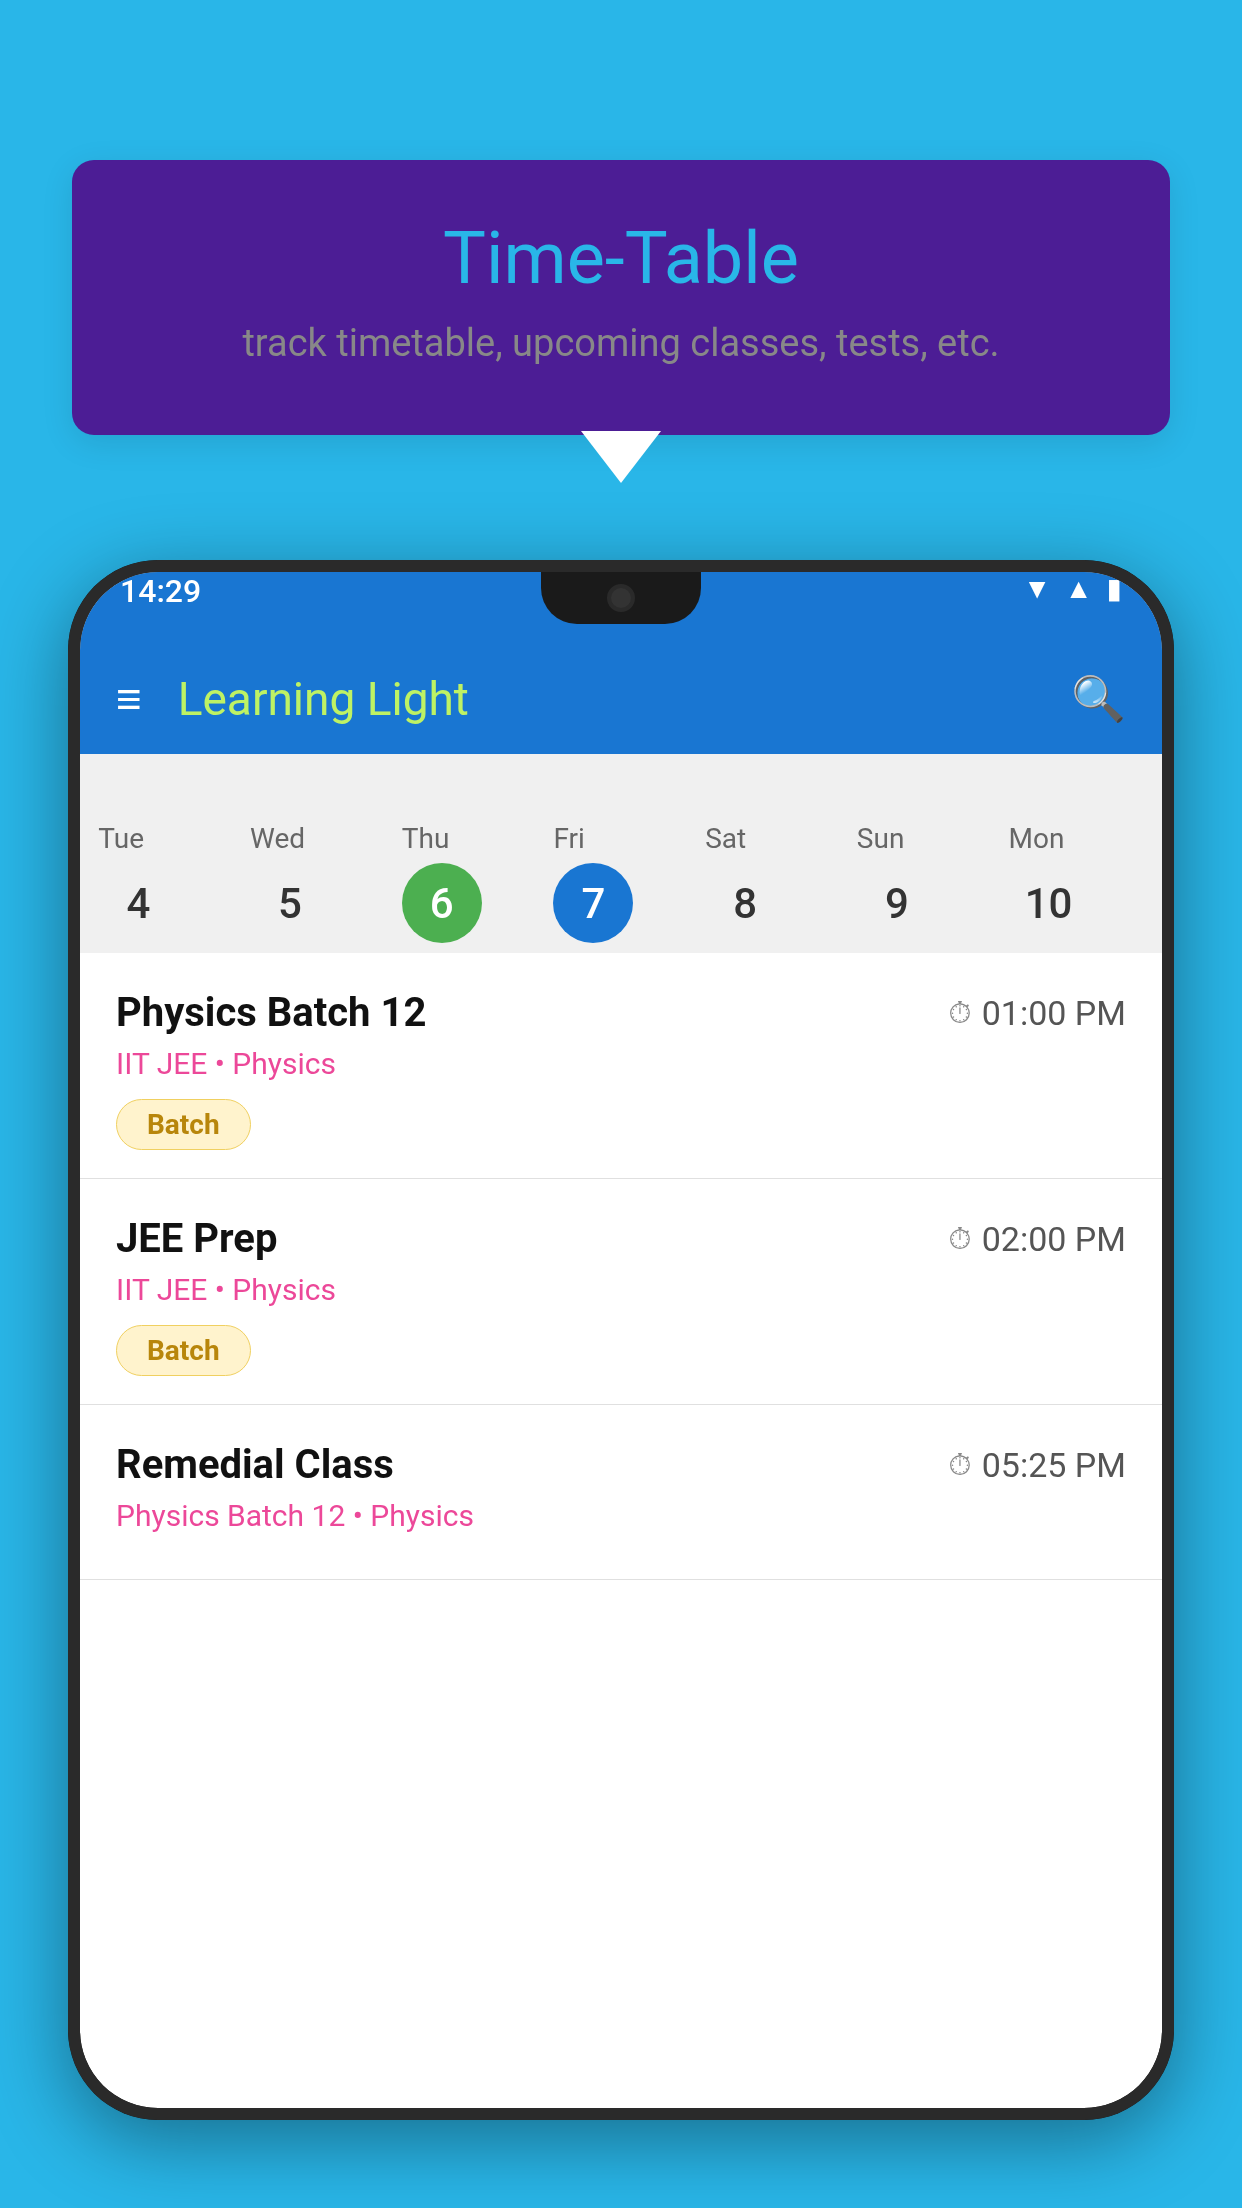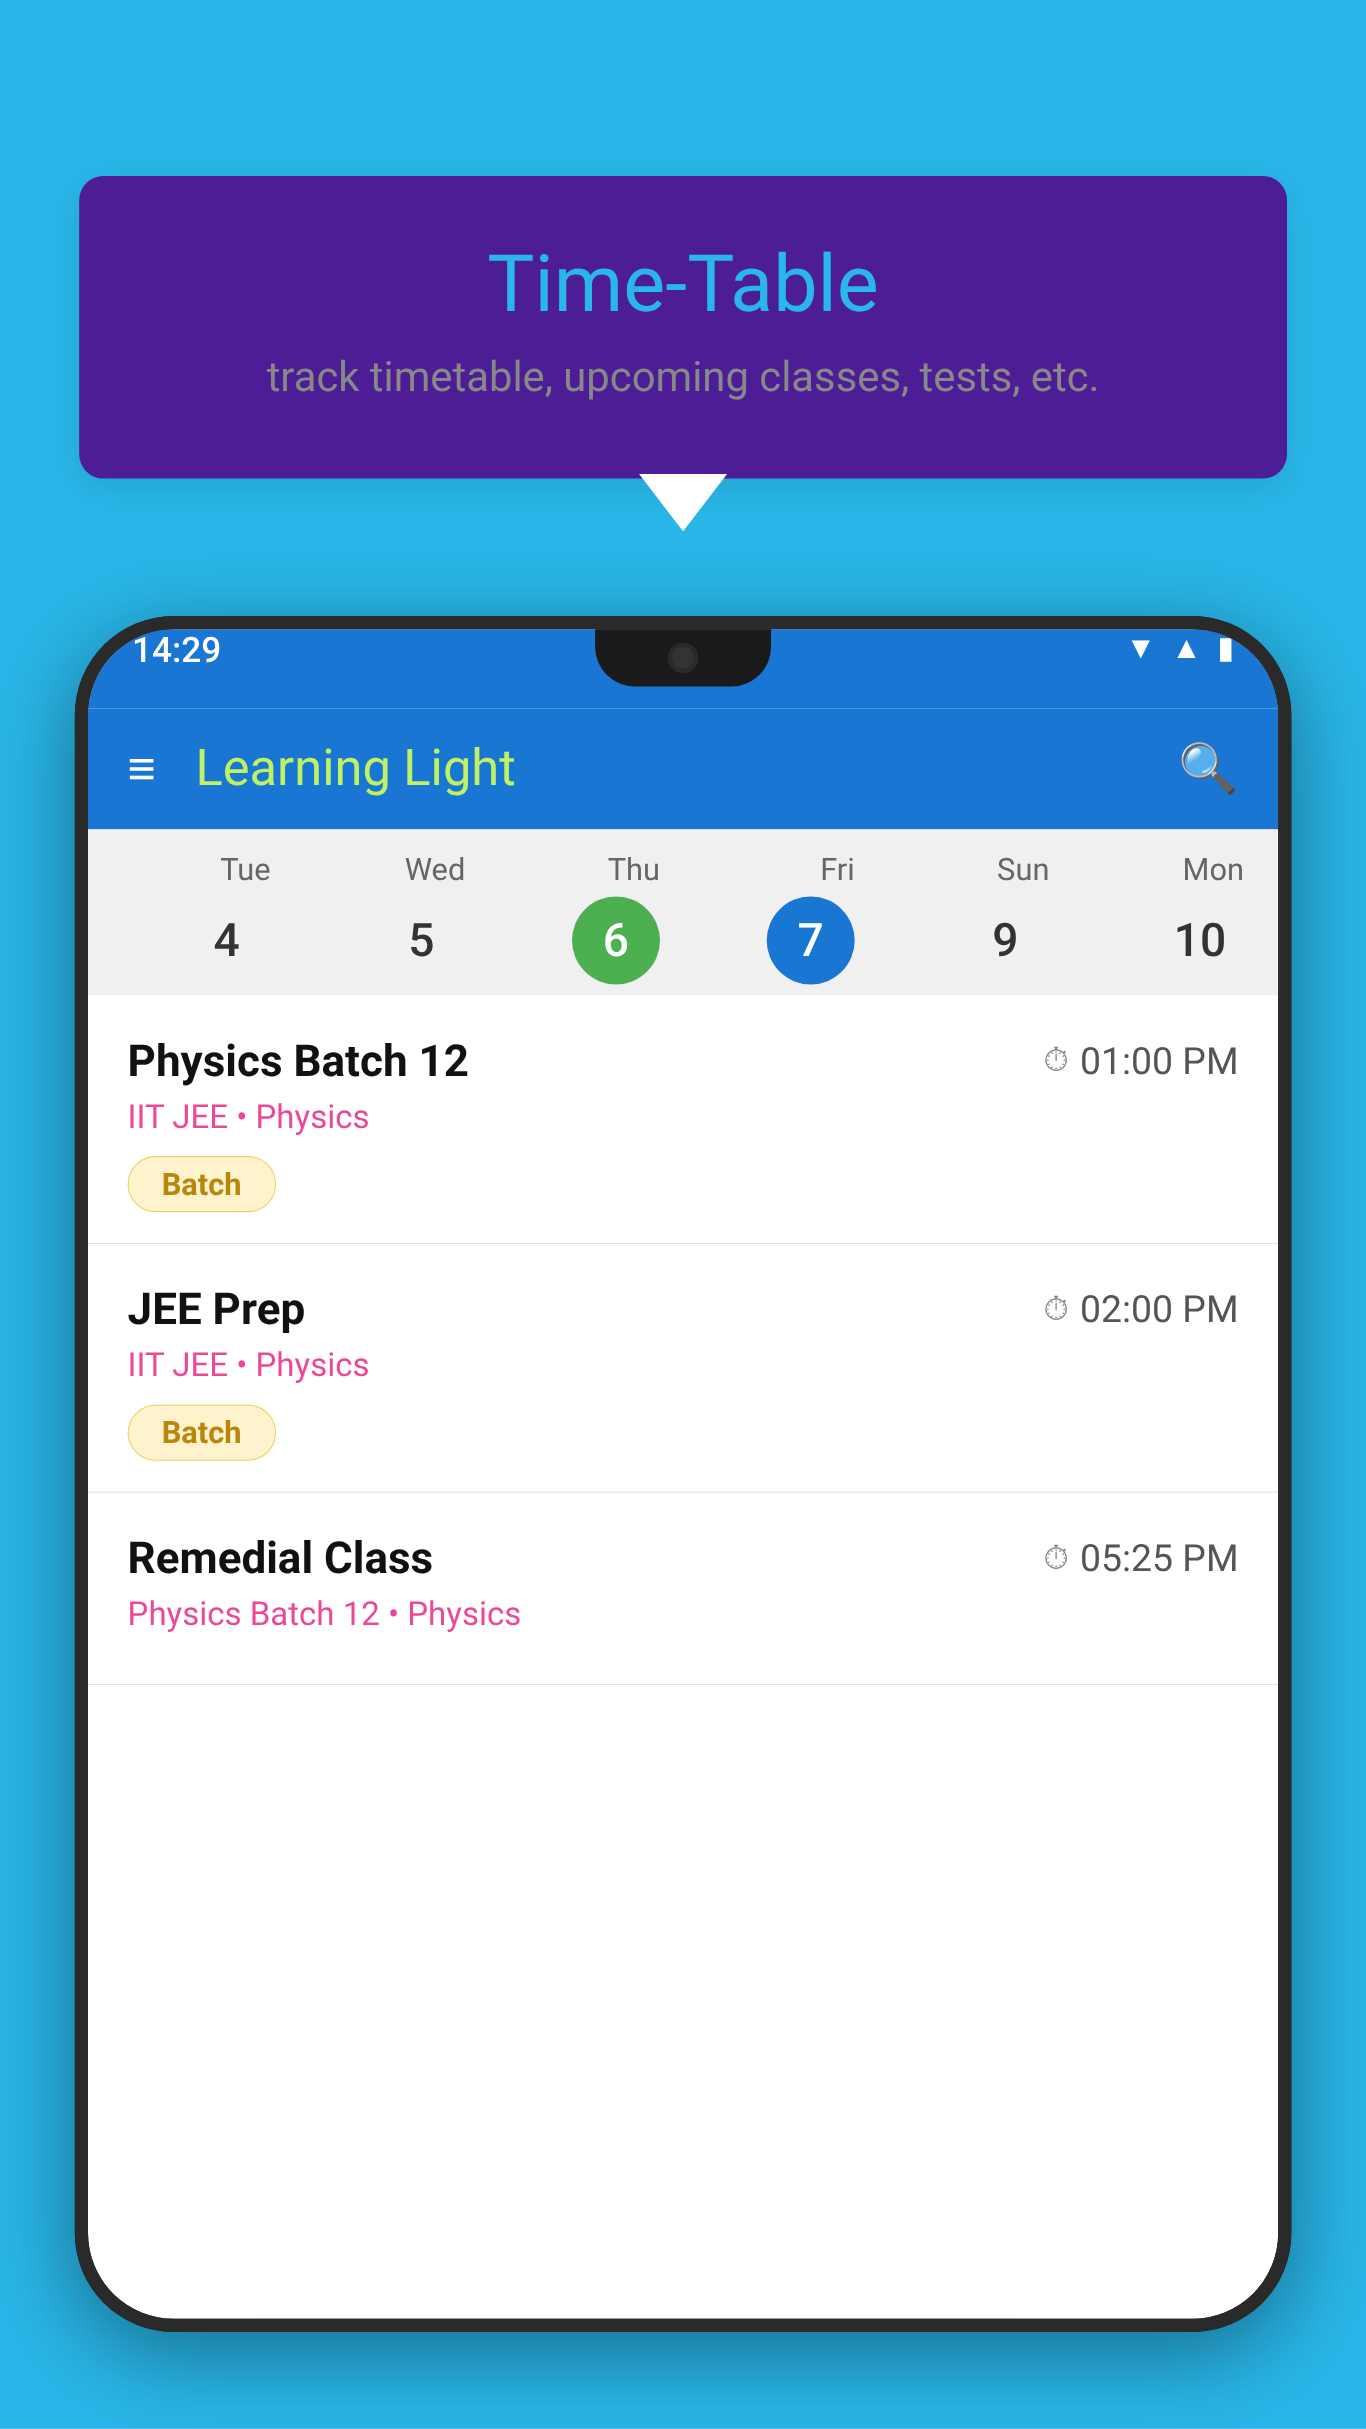--- a/index.html
+++ b/index.html
@@ -176,23 +176,24 @@
       padding: 20px 0 10px;
     }
     .week-days-row {
       display: flex;
       justify-content: space-around;
       padding: 0 10px;
     }
     .day-col {
       display: flex;
       flex-direction: column;
-      align-items: flex-end;
+      align-items: flex-start;
       gap: 8px;
       width: 135px;
+      margin-top: 48px;
     }
     .day-name {
       font-size: 28px;
       color: #666;
       font-weight: 400;
     }
     .day-num {
       font-size: 42px;
       color: #333;
       font-weight: 500;
@@ -308,20 +309,24 @@
               <div class="day-name">Wed</div>
               <div class="day-num">5</div>
             </div>
             <div class="day-col">
               <div class="day-name">Thu</div>
               <div class="day-num today">6</div>
             </div>
             <div class="day-col">
               <div class="day-name">Fri</div>
               <div class="day-num selected">7</div>
+            </div>
+            <div class="day-col">
+              <div class="day-name">Sat</div>
+              <div class="day-num">8</div>
             </div>
             <div class="day-col">
               <div class="day-name">Sun</div>
               <div class="day-num">9</div>
             </div>
             <div class="day-col">
               <div class="day-name">Mon</div>
               <div class="day-num">10</div>
             </div>
           </div>

